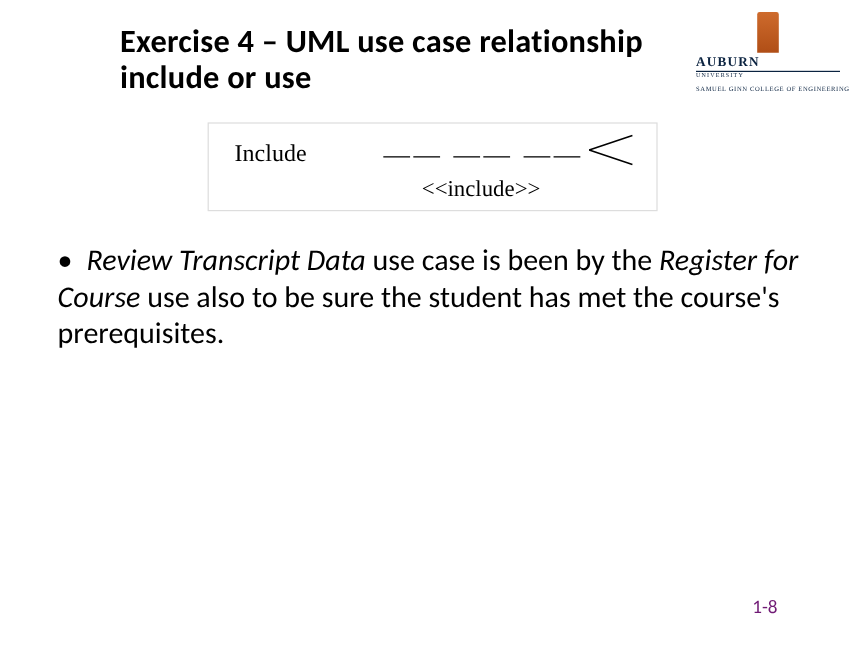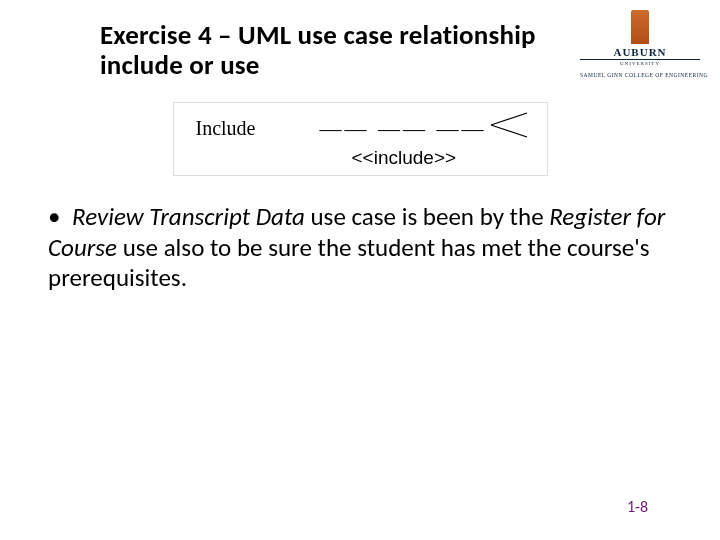--- a/index.html
+++ b/index.html
@@ -1,27 +1,27 @@
 <!DOCTYPE html>
 <html><head>
 <meta charset="utf-8">
 <style>
   * { margin: 0; padding: 0; box-sizing: border-box; }
   html, body { width: 720px; height: 540px; background: #fff; font-family: Calibri, "Segoe UI", Arial, sans-serif; color: #000; }
   .slide { position: relative; width: 720px; height: 540px; padding: 20px 48px 40px 48px; }
-  .logo-area { position: absolute; top: 10px; right: 20px; width: 120px; text-align: center; }
+  .logo-area { position: absolute; top: 10px; right: 20px; width: 120px; }
   .logo-tower { width: 18px; height: 34px; margin: 0 auto 2px auto; background: linear-gradient(#ce6b2d,#b04e16); border-radius: 2px 2px 0 0; }
   .logo-au { font-family: Georgia, "Times New Roman", serif; font-weight: bold; font-size: 11px; color: #0b2340; border-bottom: 1px solid #0b2340; padding-bottom: 1px; letter-spacing: 1px; }
   .logo-univ { font-family: Georgia, "Times New Roman", serif; font-size: 5px; color: #0b2340; letter-spacing: 1px; margin-top: 1px; }
   .logo-coe { font-family: Georgia, "Times New Roman", serif; font-size: 5.5px; color: #0b2340; letter-spacing: 0.5px; margin-top: 6px; white-space: nowrap; }
   .title { font-size: 27px; line-height: 1.12; text-align: left; margin: 0 auto 22px auto; max-width: 520px; letter-spacing: 0.2px; }
   .uml-fig { width: 375px; height: 74px; margin: 0 auto 26px auto; border: 1px solid #ddd; position: relative; background: #fff; }
   .include-label { position: absolute; left: 22px; top: 14px; font-family: "Times New Roman", Georgia, serif; font-size: 20px; }
   .dashes { position: absolute; left: 146px; top: 13px; font-family: "Times New Roman", serif; font-size: 22px; letter-spacing: 3px; white-space: nowrap; }
-  .stereotype { position: absolute; left: 178px; top: 44px; font-family: Liberation Sans, sans-serif; font-size: 19px; }
+  .stereotype { position: absolute; left: 178px; top: 44px; font-family: Liberation Serif, serif; font-size: 19px; }
   .arrowhead { position: absolute; left: 315px; top: 7px; }
   .bullet-block { font-size: 25px; line-height: 1.22; margin: 0 0 30px 0; }
   .bullet-dot { margin-right: 6px; }
   .italic { font-style: italic; }
   .pagenum { position: absolute; right: 72px; bottom: 24px; font-size: 16px; color: #701a75; }
 </style>
 </head>
 <body>
 
 <div class="slide">

